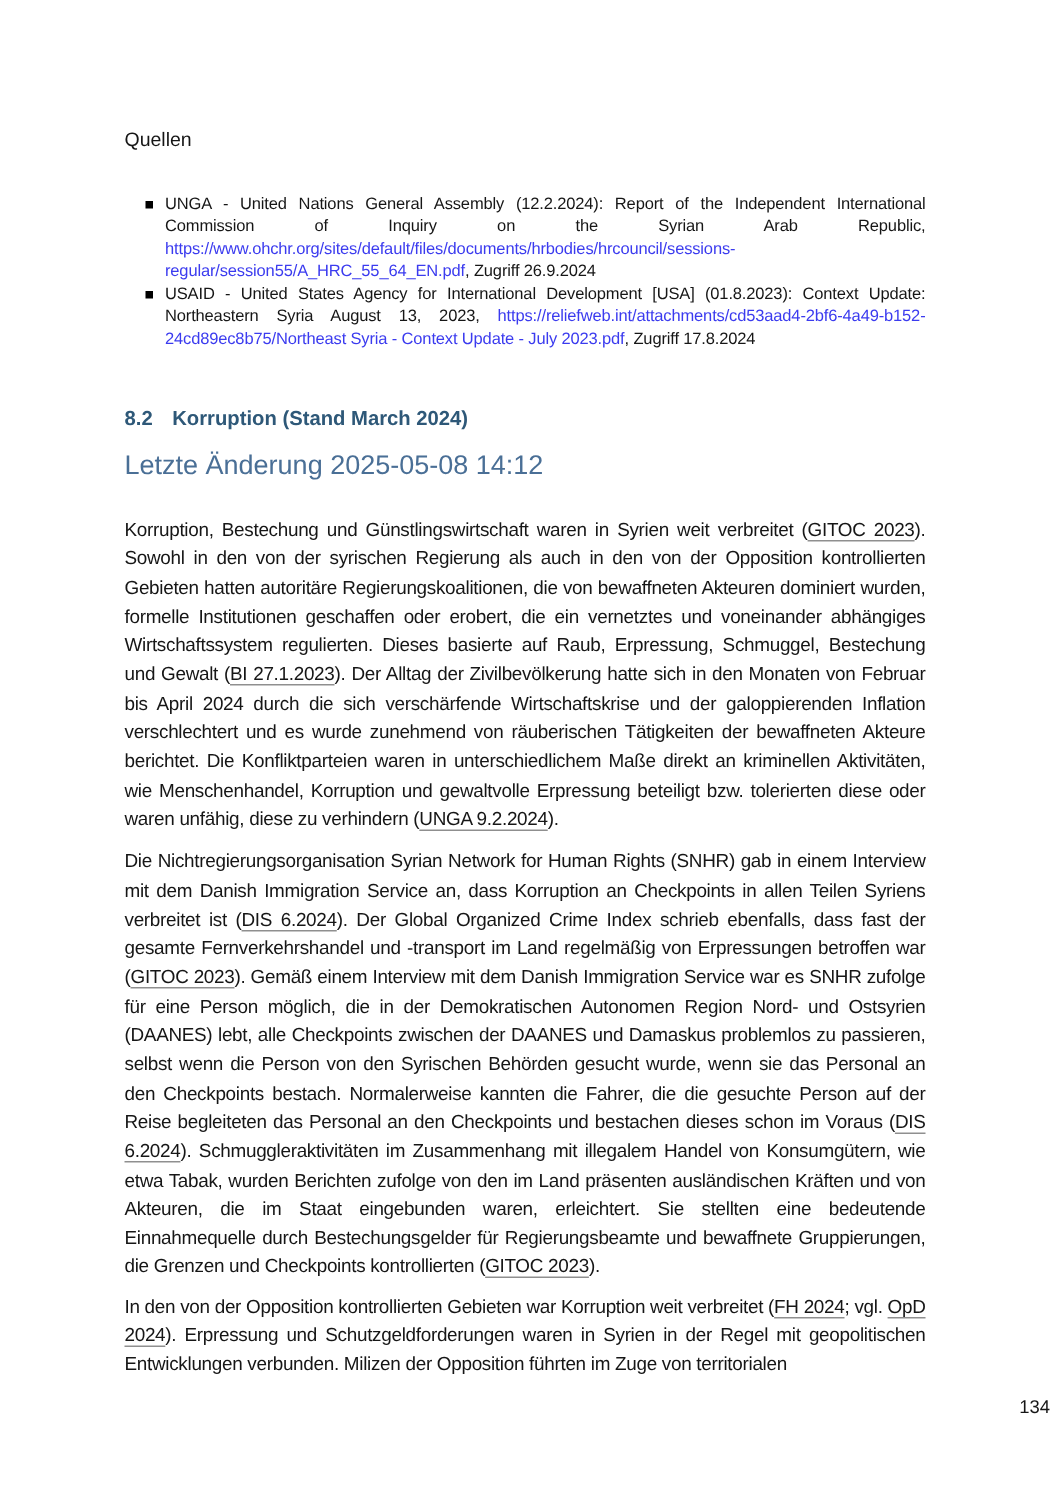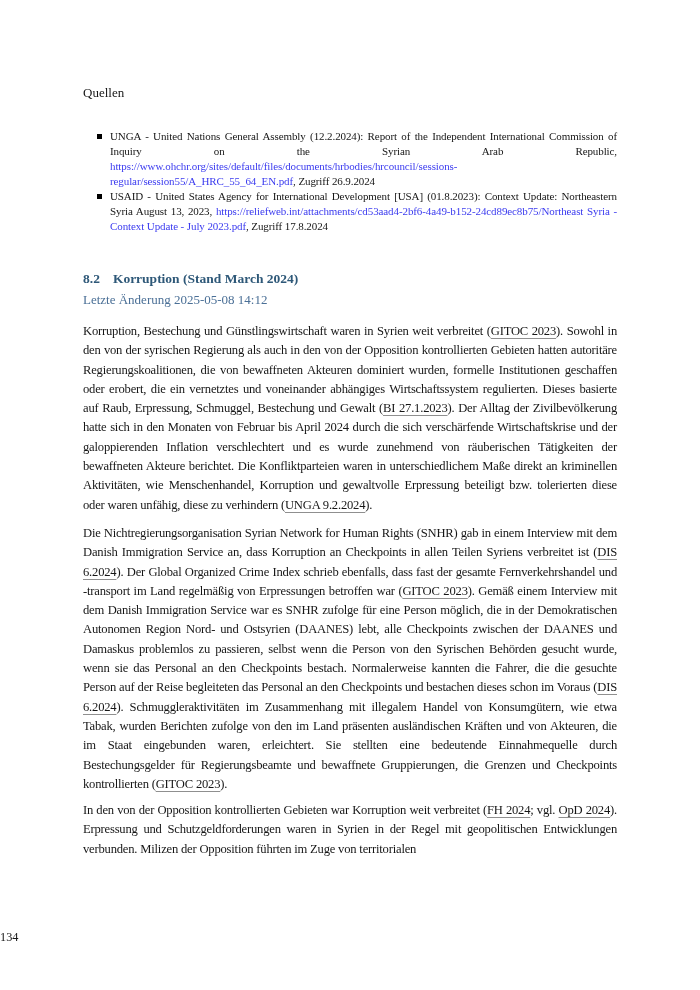--- a/index.html
+++ b/index.html
@@ -11,21 +11,21 @@
     width: 700px;
   }
   .page {
     position: relative;
     width: 700px;
     height: 990px;
     background: #ffffff;
     box-sizing: border-box;
     padding: 85px 83px 0 83px;
     overflow: hidden;
-    font-family: Liberation Serif, serif;
+    font-family: Liberation Sans, sans-serif;
     color: #161616;
   }
   .quellen {
     font-size: 13px;
     font-weight: 400;
     line-height: 16px;
     margin: 0;
   }
   ul.sources {
     list-style: none;
@@ -55,34 +55,34 @@
     font-weight: 700;
     line-height: 17px;
     color: var(--heading-blue, #2e5878);
   }
   .secnum {
     display: inline-block;
     margin-right: 13px;
     margin-top: 14px;
   }
   .meta {
-    margin-top: 5px;
-    font-size: 13px;
+    margin-top: 16px;
+    font-size: 18px;
     line-height: 15px;
     color: var(--meta-blue, #4a6f96);
   }
   .para {
     margin: 9px 0 0 0;
     font-size: 12.6px;
     line-height: 19.3px;
     letter-spacing: -0.2px;
     text-align: justify;
   }
   .para.first {
-    margin-top: 15px;
+    margin-top: 26px;
   }
   .para.tight {
     margin-top: 7px;
   }
   .subhead {
     margin: 10px 0 0 0;
     font-size: 12.8px;
     font-weight: 700;
     line-height: 19.3px;
     letter-spacing: -0.2px;
@@ -97,21 +97,21 @@
   .link {
     color: var(--link-blue, #3b3bef);
     overflow-wrap: anywhere;
     cursor: pointer;
   }
   .pagenum {
     position: absolute;
     left: 0;
     right: 0;
     bottom: 45px;
-    text-align: left;
+    text-align: right;
     font-size: 12.3px;
     color: #161616;
   }
 </style>
 </head>
 <body>
 
 <div class="page">
 
   <div class="quellen">Quellen</div>

